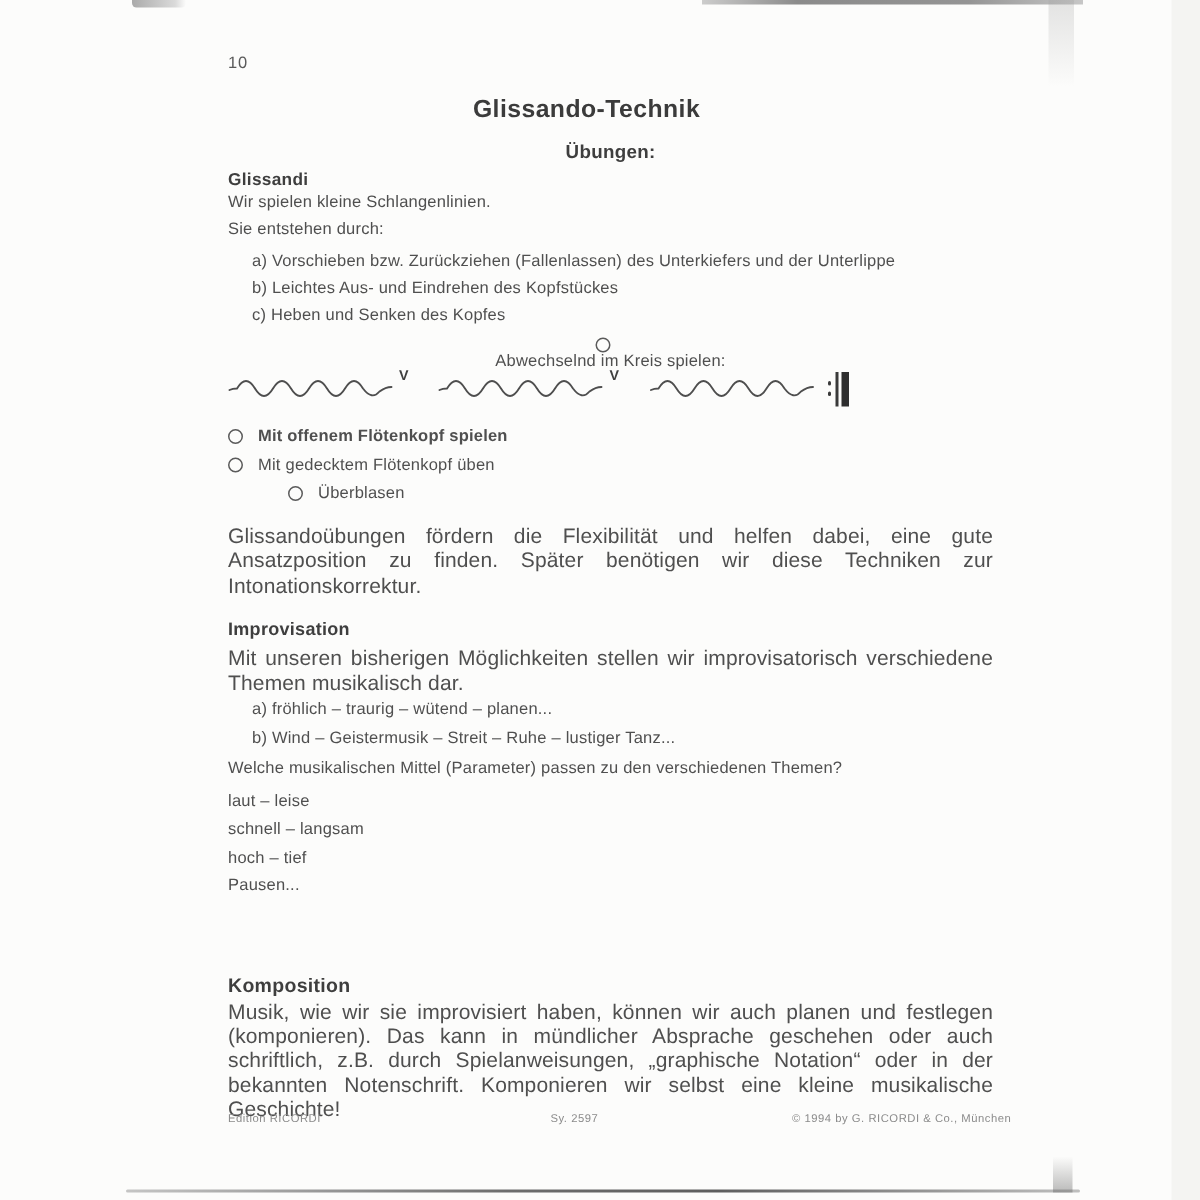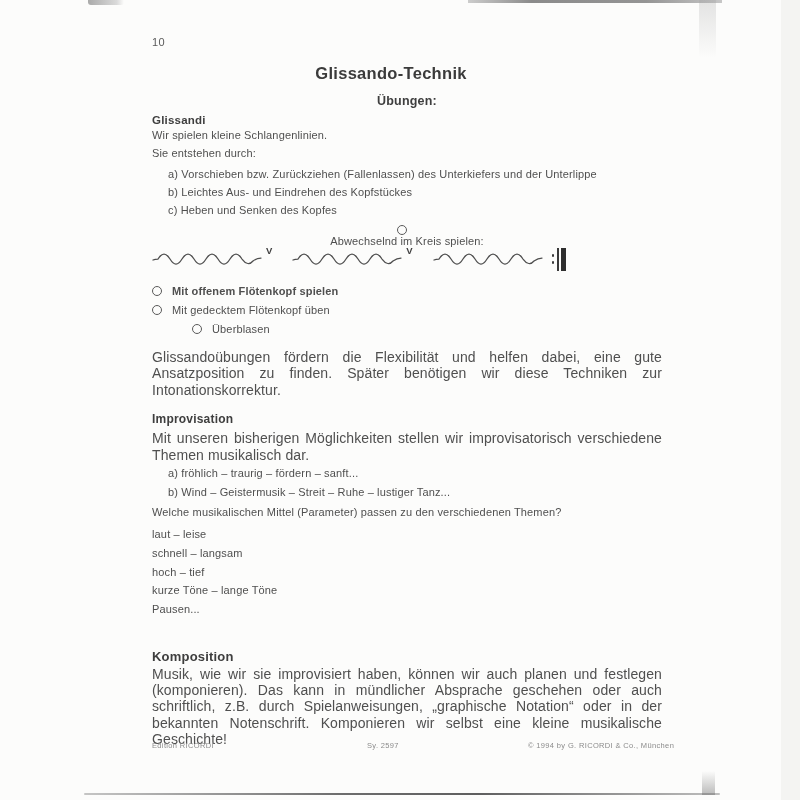--- a/index.html
+++ b/index.html
@@ -148,31 +148,30 @@
     <span class="circ"></span>
     <span>Überblasen</span>
   </div>
 
   <div class="abs para flex">Glissandoübungen fördern die Flexibilität und helfen dabei, eine gute Ansatzposition zu finden. Später benötigen wir diese Techniken zur Intonationskorrektur.</div>
 
   <div class="abs h2 improv">Improvisation</div>
   <div class="abs para improvp">Mit unseren bisherigen Möglichkeiten stellen wir improvisatorisch verschiedene Themen musikalisch dar.</div>
 
   <div class="abs line improv-items">
-    <div class="step">a) fröhlich – traurig – fördern – sanft...</div>
+    <div class="step">a) fröhlich – traurig – wütend – planen...</div>
     <div class="step">b) Wind – Geistermusik – Streit – Ruhe – lustiger Tanz...</div>
   </div>
 
   <div class="abs line question">Welche musikalischen Mittel (Parameter) passen zu den verschiedenen Themen?</div>
 
   <div class="abs line params">
     <div class="param">laut – leise</div>
     <div class="param">schnell – langsam</div>
     <div class="param">hoch – tief</div>
-    <div class="param">kurze Töne – lange Töne</div>
     <div class="param">Pausen...</div>
   </div>
 
   <div class="abs h2 kompo">Komposition</div>
   <div class="abs para kompop">Musik, wie wir sie improvisiert haben, können wir auch planen und festlegen (komponieren). Das kann in mündlicher Absprache geschehen oder auch schriftlich, z.B. durch Spielanweisungen, „graphische Notation“ oder in der bekannten Notenschrift. Komponieren wir selbst eine kleine musikalische Geschichte!</div>
 
   <div class="footer-item f-left">Edition RICORDI</div>
   <div class="footer-item f-center">Sy. 2597</div>
   <div class="footer-item f-right">© 1994 by G. RICORDI &amp; Co., München</div>
 

